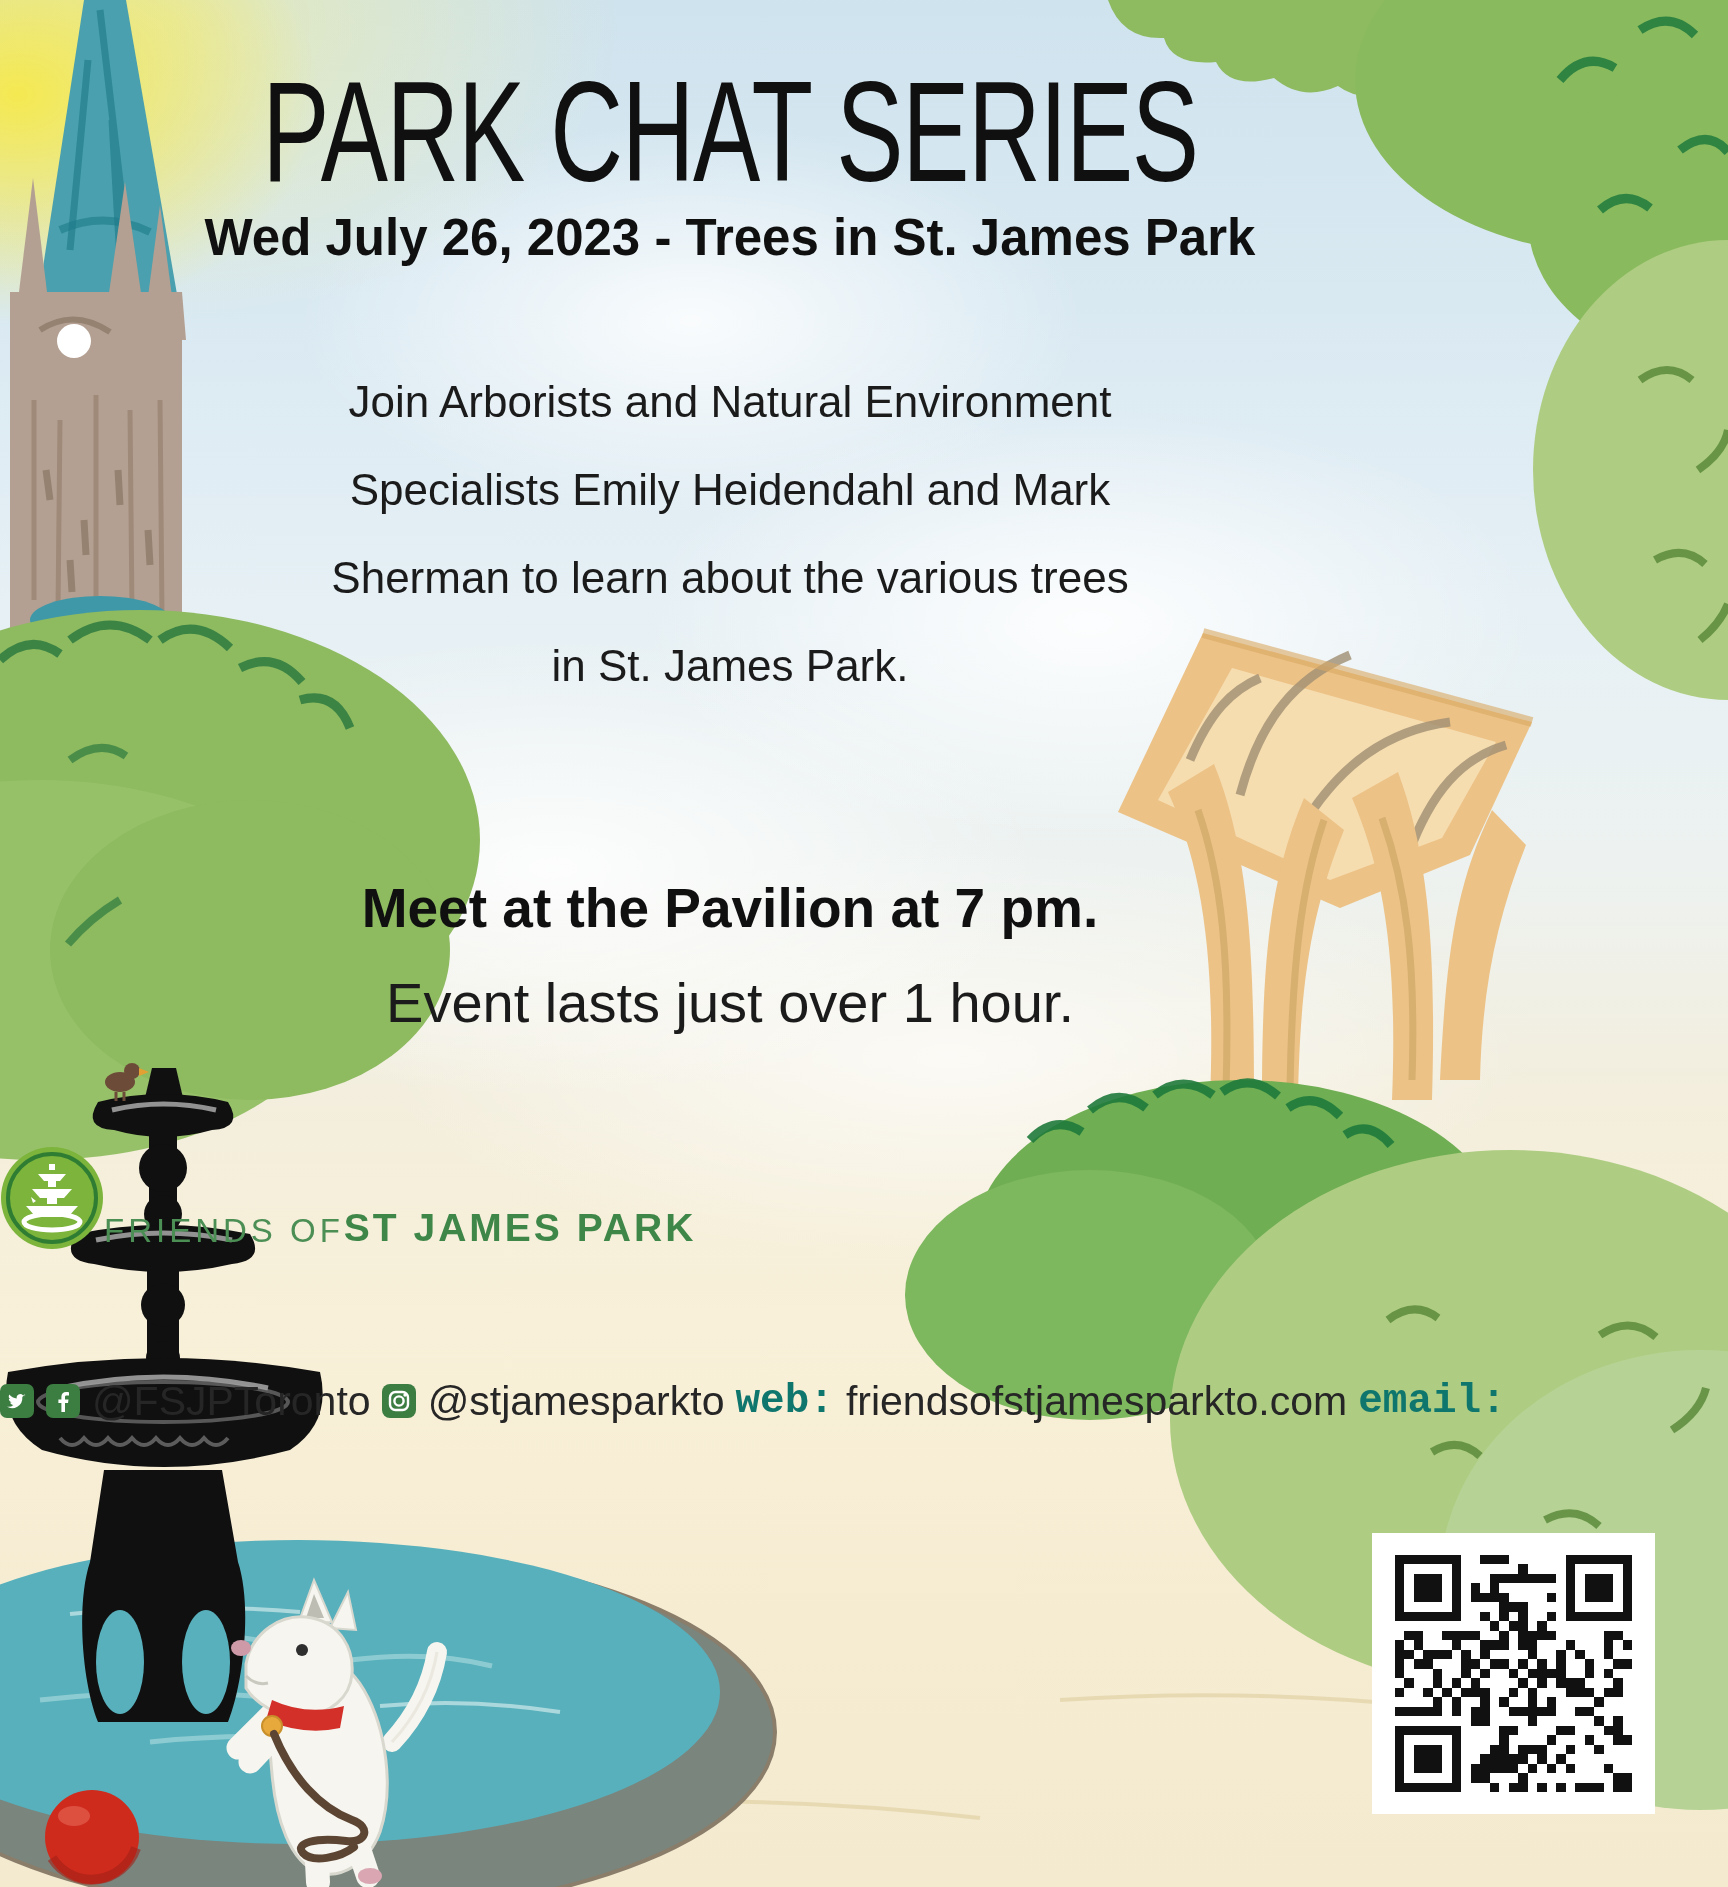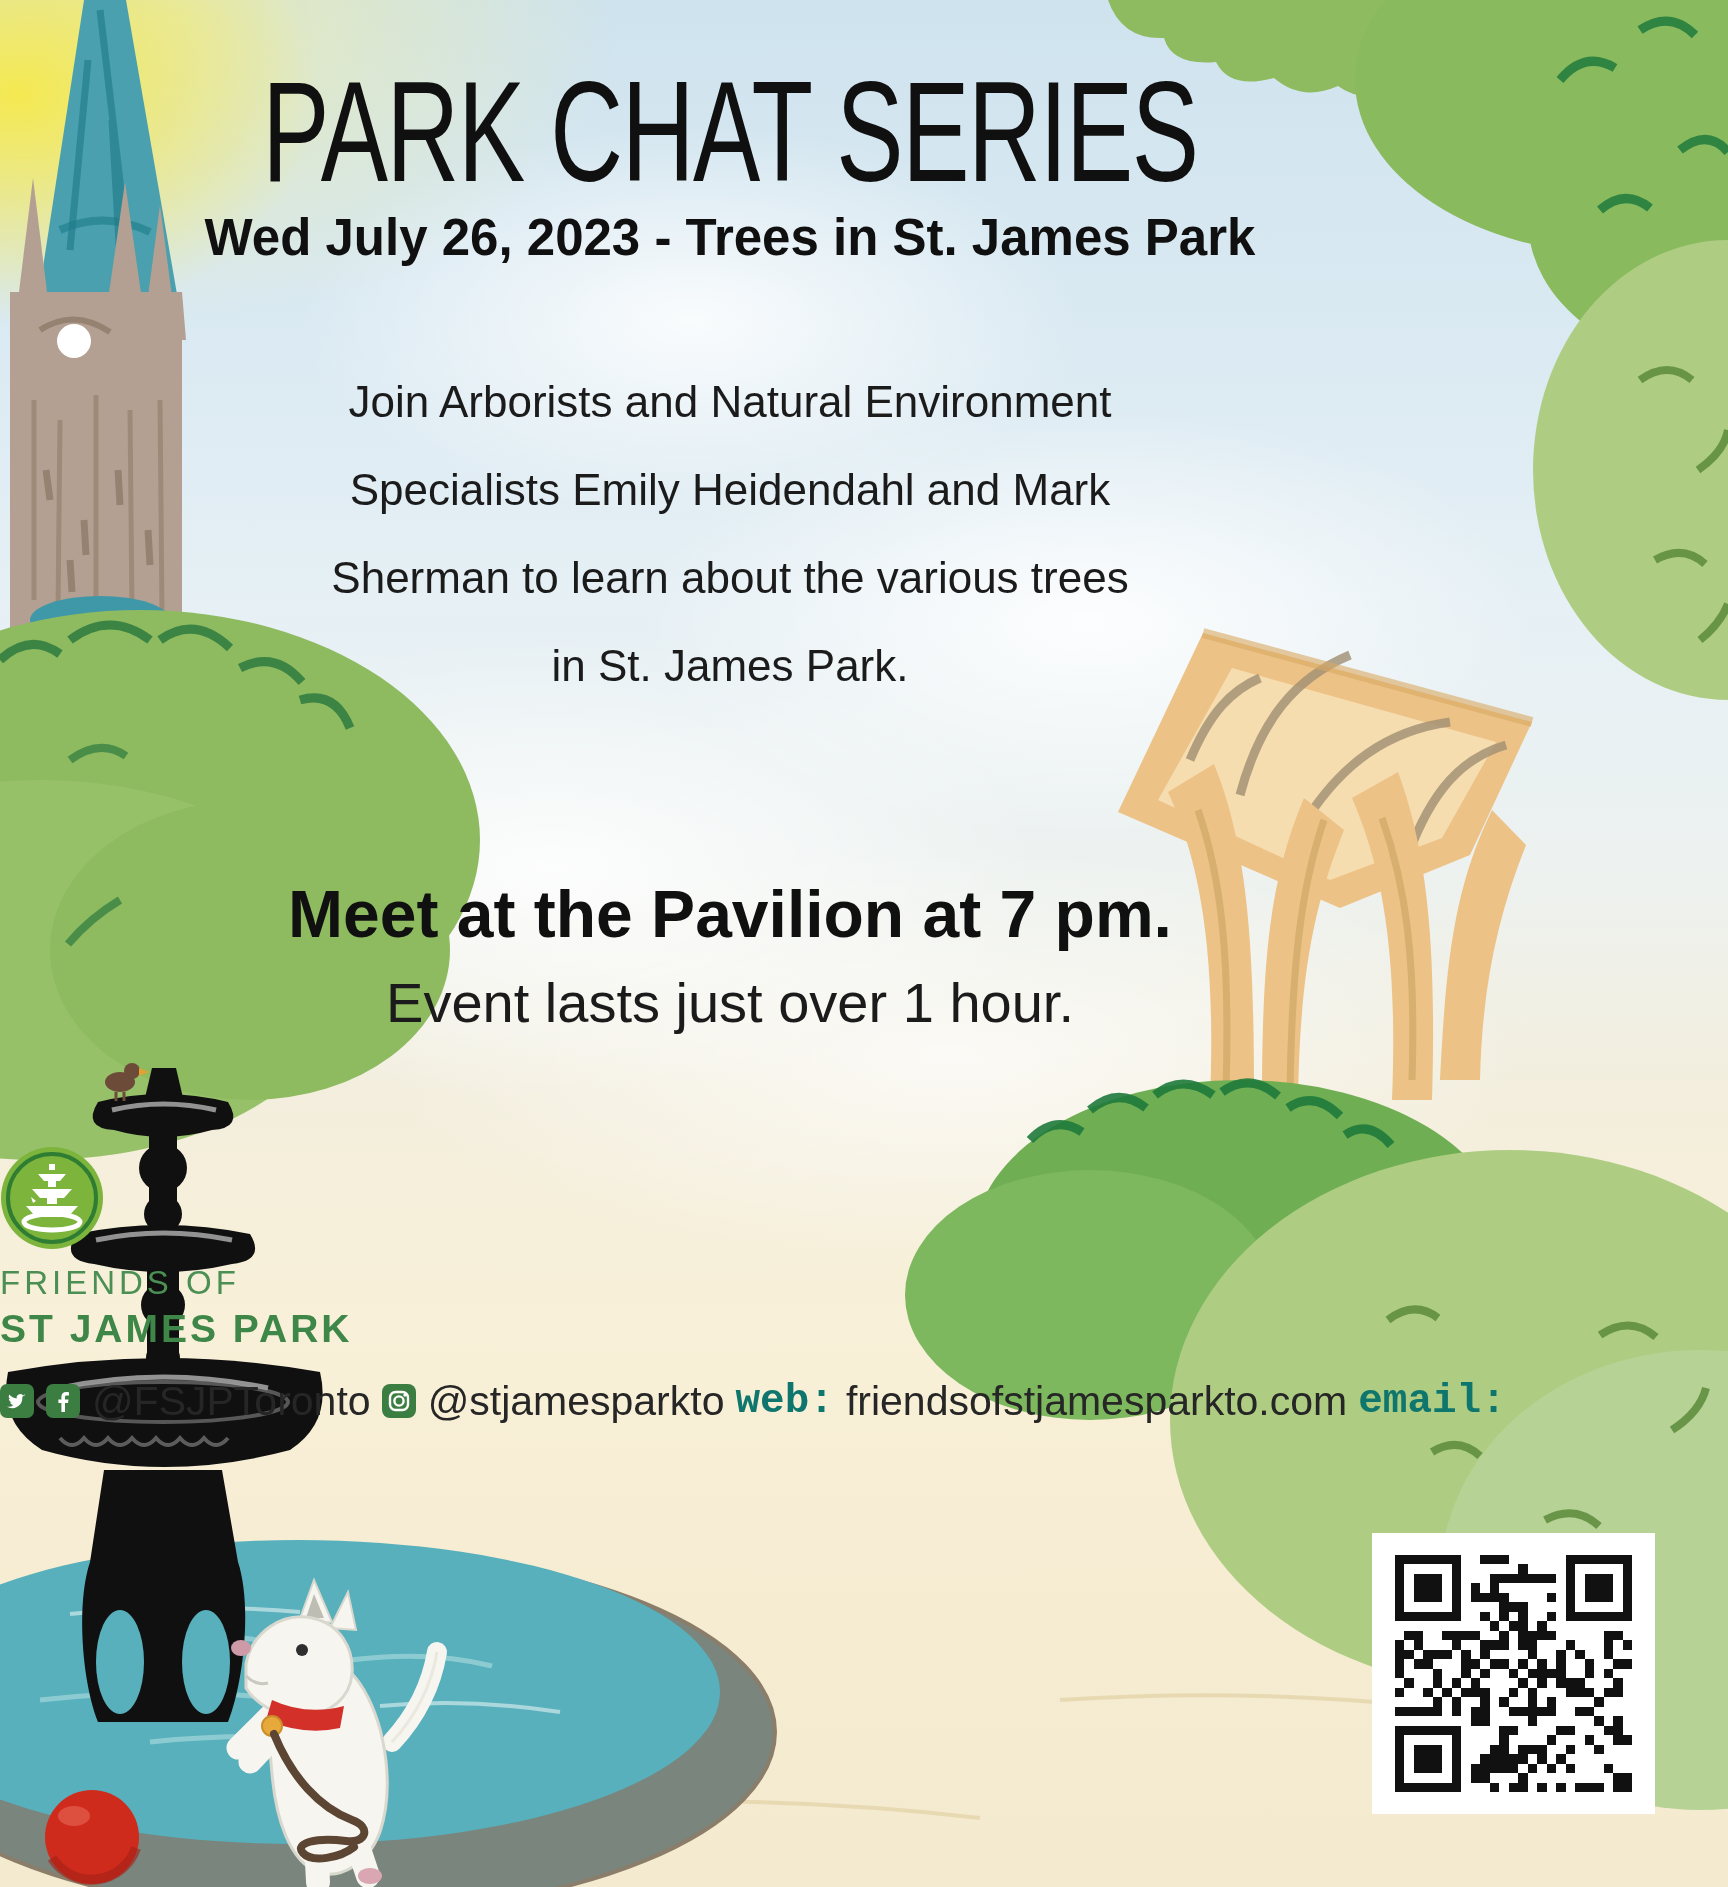--- a/index.html
+++ b/index.html
@@ -22,26 +22,26 @@
   }
   
   .content{position:absolute;left:20px;width:1420px;z-index:3;text-align:center;color:#101010;}
   .title{
     top:50px;font-size:142px;font-weight:400;letter-spacing:-2px;white-space:nowrap;
     transform:scaleX(.71);transform-origin:50% 50%;
     font-family:"Liberation Sans",sans-serif;
   }
   .dateline{top:208px;font-size:51px;font-weight:700;letter-spacing:0;}
   .bodytext{top:358px;font-size:44px;line-height:88px;font-weight:300;color:#1b1b1b;}
-  .meetline{top:876px;font-size:66px;font-weight:700;}
+  .meetline{top:876px;font-size:55px;font-weight:700;}
   .durationline{top:970px;font-size:56px;font-weight:400;color:#1b1b1b;}
 
   
   .brand{position:absolute;left:0;top:1146px;width:1680px;z-index:3;
-         display:flex;flex-direction:column;align-items:flex-start;}
+         display:flex;flex-direction:row;align-items:flex-end;}
   .brand-line1{margin-top:14px;font-size:33px;letter-spacing:4px;color:#4c8f55;}
   .brand-line2{margin-top:5px;font-size:39px;font-weight:700;letter-spacing:3px;color:#3f8749;}
   .contact{position:absolute;left:0;top:1378px;width:1680px;z-index:3;
            display:flex;flex-direction:row;align-items:center;gap:11px;
            font-size:41px;color:#262626;}
   .crow{display:flex;align-items:center;gap:12px;line-height:46px;}
   .crow .lab{color:#0f766e;font-weight:700;font-family:Liberation Mono, monospace;}
   .sicon{width:34px;height:34px;display:inline-block;vertical-align:middle;}
 
   

